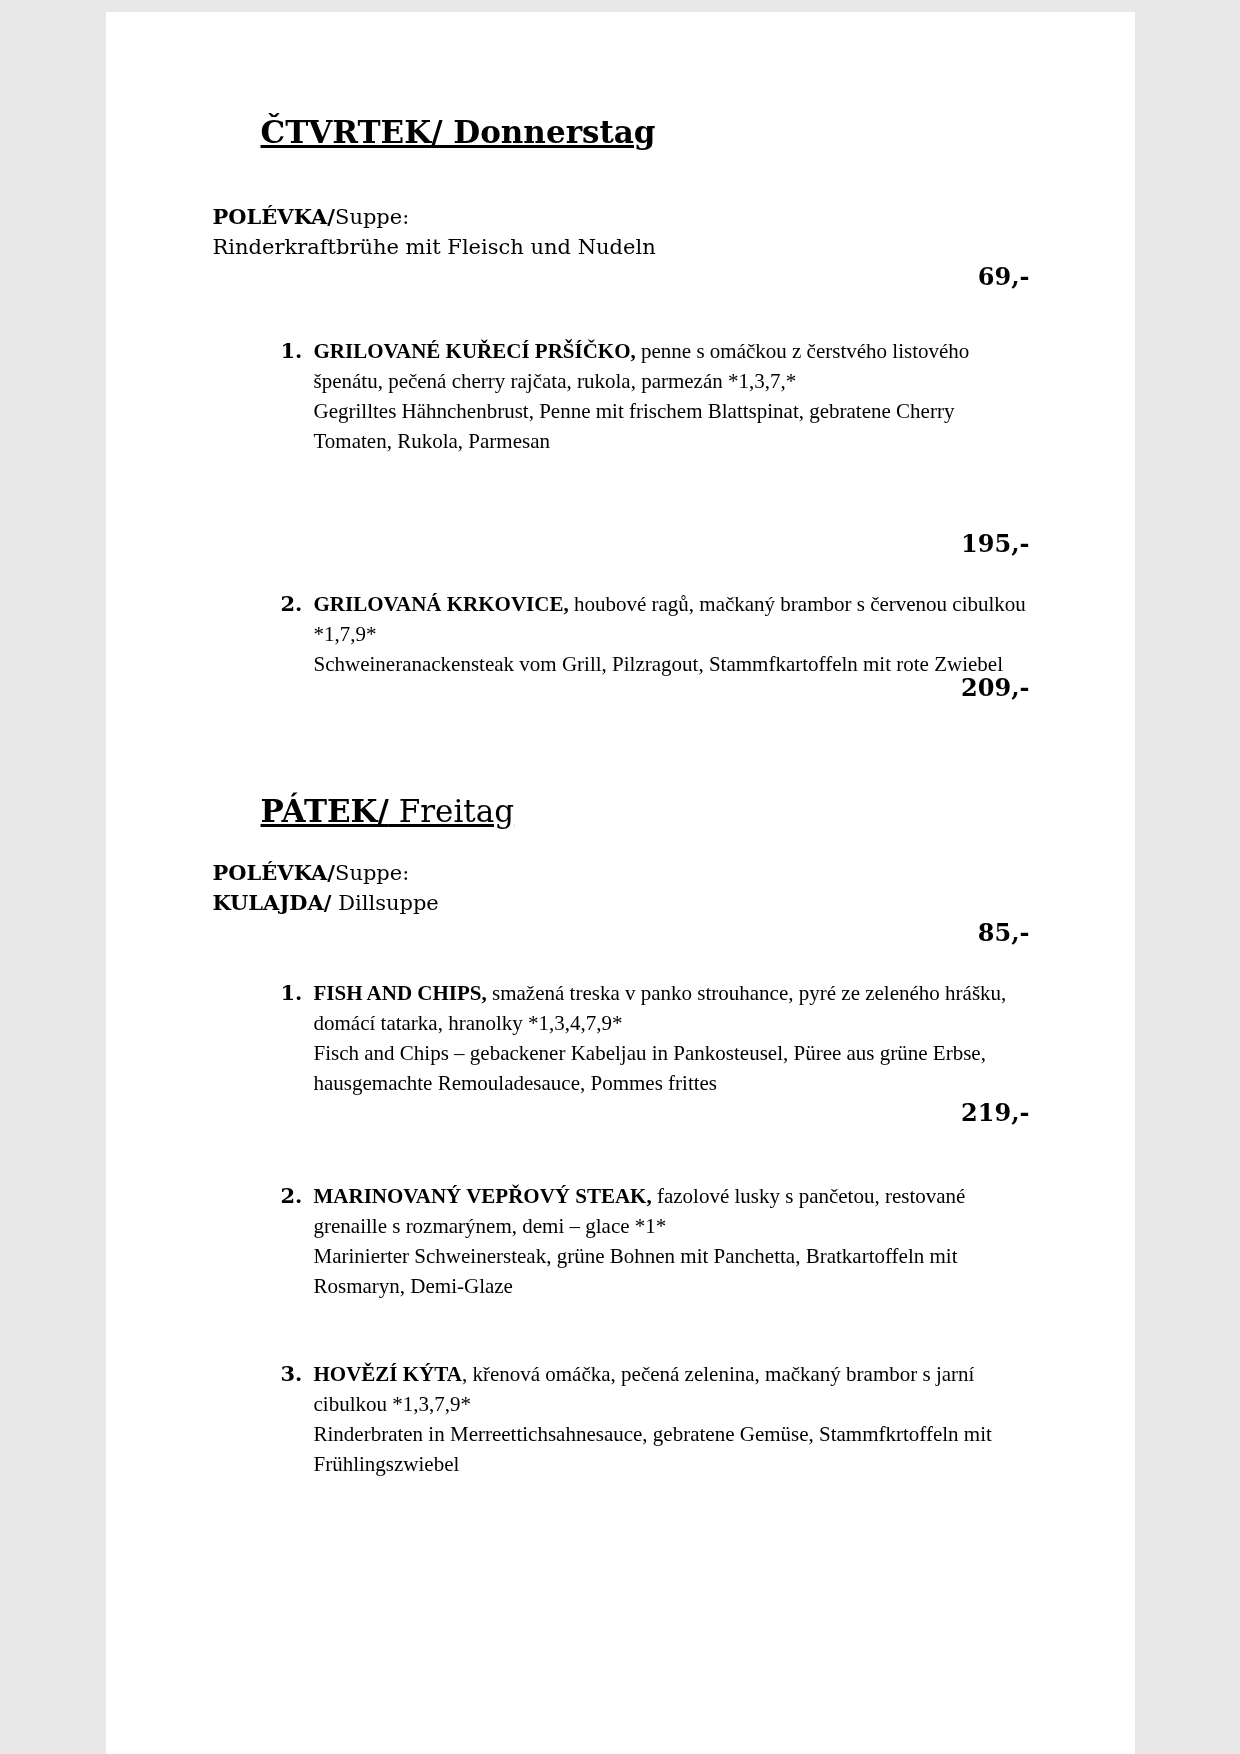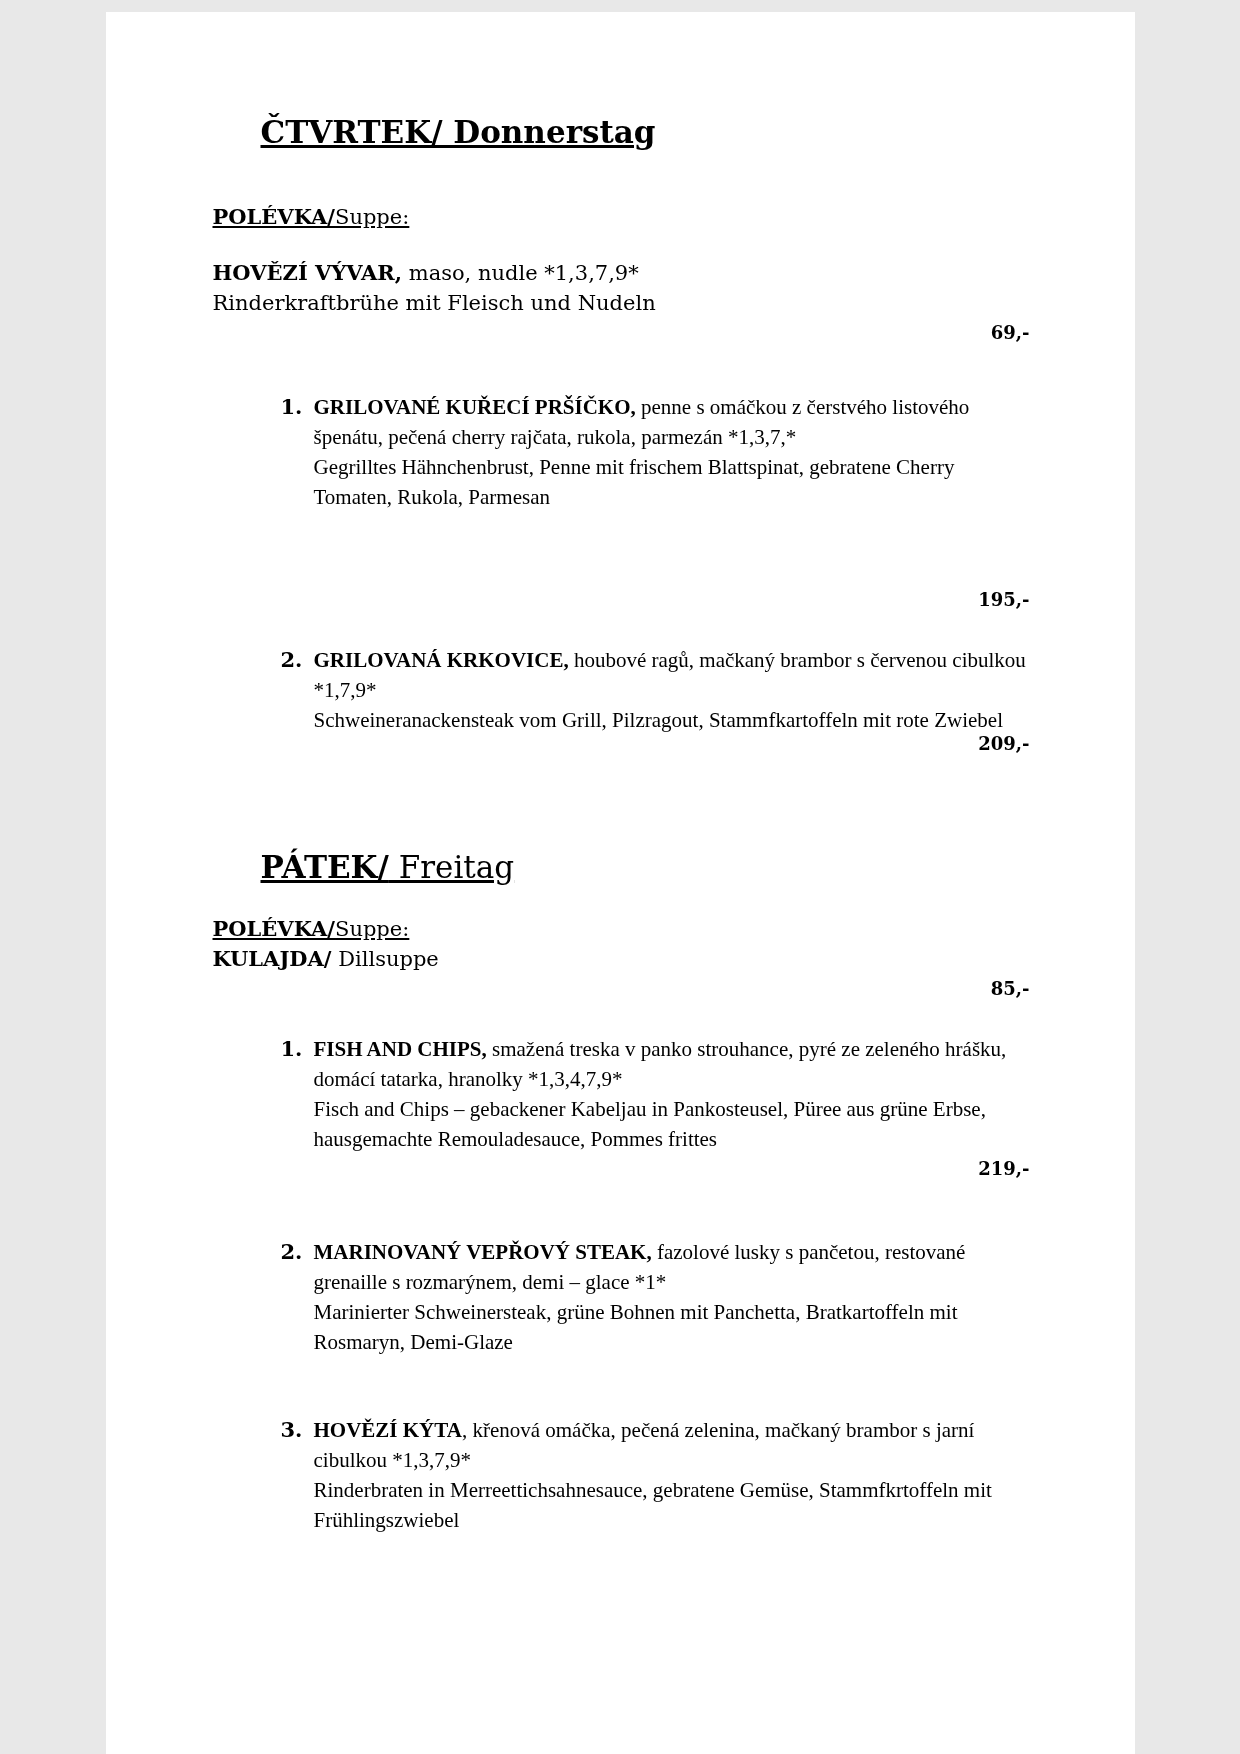--- a/index.html
+++ b/index.html
@@ -8,37 +8,36 @@
     font-family:"DejaVu Serif",serif;font-size:21px;line-height:30px;
     overflow:hidden;margin:12px auto;box-sizing:border-box;
     padding:0 105px 0 107px;
   }
   .b{font-weight:bold;}
   .day-title{
     font-size:31px;line-height:40px;font-weight:bold;
     text-decoration:underline;margin:0 0 0 48px;
   }
   .day-title .reg{font-weight:normal;}
-  .soup-header{text-decoration:underline;}
-  .price{text-align:right;font-weight:bold;font-size:18px;}
+  .soup-header{}
+  .price{text-align:right;font-weight:bold;font-size:24px;}
   .item{display:flex;margin-left:68px;}
   .num{width:33px;flex:none;font-weight:bold;}
   .item-text{width:880px;font-family:Liberation Serif, serif;}
 </style>
 </head>
 <body>
 
 <div class="page">
 
   <section>
     <h1 class="day-title" style="margin-top:100px"><span class="b">ČTVRTEK/ Donnerstag</span><span class="reg"></span></h1>
 
     <div class="soup-header" style="margin-top:50px"><span class="b">POLÉVKA/</span><span>Suppe:</span></div>
 
-    <div style="margin-top:26px"><span class="b">HOVĚZÍ VÝVAR,</span><span> maso, nudle *1,3,7,9*</span></div>
     <div>Rinderkraftbrühe mit Fleisch und Nudeln</div>
     <div class="price">69,-</div>
 
     <div class="item" style="margin-top:44px">
       <span class="num">1.</span>
       <div class="item-text">
         <span class="b">GRILOVANÉ KUŘECÍ PRŠÍČKO,</span><span> penne s omáčkou z čerstvého listového špenátu, pečená cherry rajčata, rukola, parmezán *1,3,7,*</span>
         <div>Gegrilltes Hähnchenbrust, Penne mit frischem Blattspinat, gebratene Cherry Tomaten, Rukola, Parmesan</div>
       </div>
     </div>

